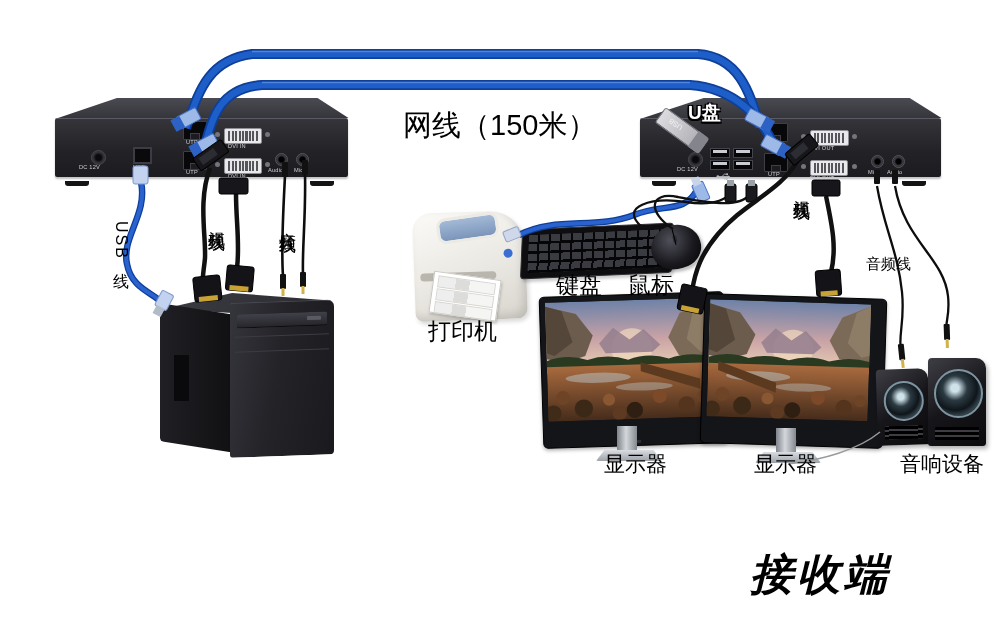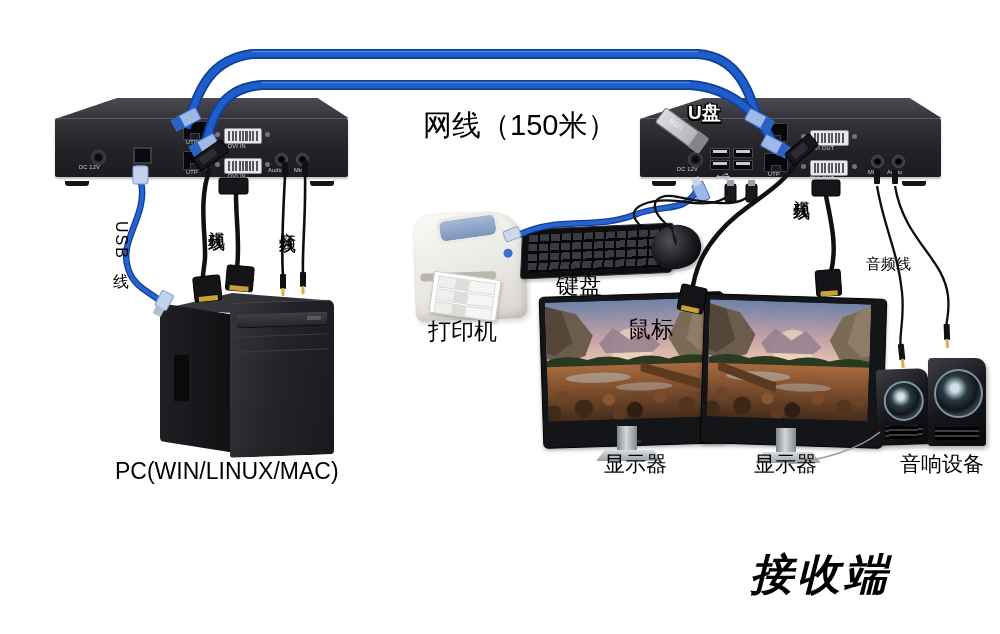--- a/index.html
+++ b/index.html
@@ -401,29 +401,28 @@
       <rect x="892" y="170" width="6" height="14" rx="1" fill="#111"></rect>
       <g transform="rotate(-2 947 336)">
         <rect x="944" y="324" width="6" height="16" rx="1" fill="#111"></rect>
         <rect x="945.5" y="339" width="3" height="9" fill="#d4b24a"></rect>
       </g>
     </g>
 
     <path d="M880,432 C858,450 822,460 788,464" fill="none" stroke="#9a9a9a" stroke-width="1.5"></path>
   </svg>
 
-  <div class="lbl" style="left:403px;top:106px;font-size:29px;margin-left:20px;">网线（150米）</div>
+  <div class="lbl" style="left:403px;top:106px;font-size:29px;">网线（150米）</div>
   <div class="lbl udisk" style="left:650px;top:100px;padding-left:38px;">U盘</div>
   <div class="lbl vlbl" style="left:110px;top:221px;font-size:16px;">USB线</div>
   <div class="lbl vlbl" style="left:205px;top:217px;font-size:17px;">视频线</div>
   <div class="lbl vlbl" style="left:276px;top:219px;font-size:17px;">音频线</div>
-  <div class="lbl" style="left:115px;top:458px;font-size:23px;">PC(WIN/LINUX/MAC)</div>
   <div class="lbl" style="left:428px;top:316px;font-size:23px;">打印机</div>
   <div class="lbl" style="left:556px;top:270px;font-size:23px;">键盘</div>
-  <div class="lbl" style="left:628px;top:270px;font-size:23px;margin-top:44px;">鼠标</div>
+  <div class="lbl" style="left:628px;top:270px;font-size:23px;">鼠标</div>
   <div class="lbl vlbl" style="left:790px;top:186px;font-size:17px;">视频线</div>
   <div class="lbl" style="left:866px;top:255px;font-size:15px;">音频线</div>
   <div class="lbl" style="left:604px;top:450px;font-size:21px;">显示器</div>
   <div class="lbl" style="left:754px;top:450px;font-size:21px;">显示器</div>
   <div class="lbl" style="left:900px;top:450px;font-size:21px;">音响设备</div>
   <div class="lbl big" style="left:750px;top:546px;font-style:italic;">接收端</div>
 
 </div>
 
 </body></html>

